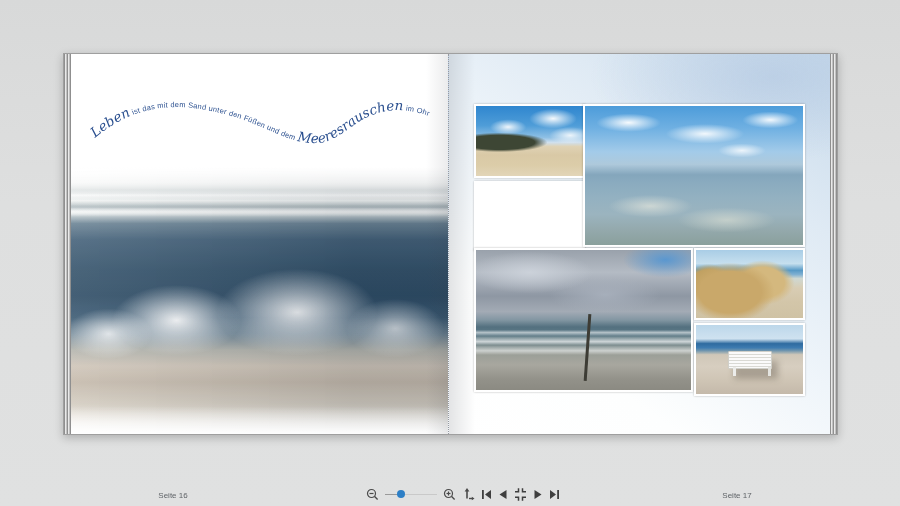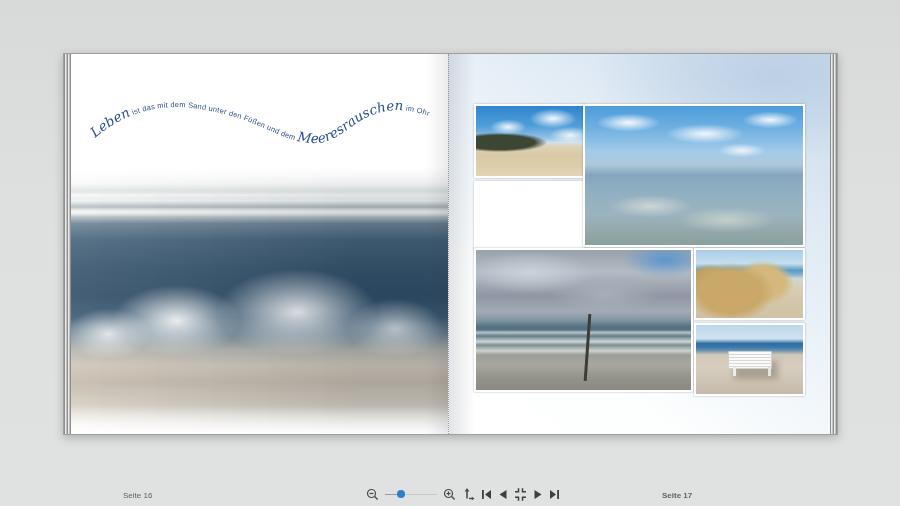--- a/index.html
+++ b/index.html
@@ -109,25 +109,25 @@
     background:repeating-linear-gradient(to bottom,#fafafa 0 2px,#d9d9d4 2px 3px);
     border:1px solid #cfcfc9;border-radius:1px;
     box-shadow:6px 10px 6px rgba(90,80,70,0.35);
   }
   .bench::after{
     content:"";position:absolute;left:4px;top:15px;width:32px;height:9px;
     border-left:3px solid #ececea;border-right:3px solid #e4e4e0;
   }
   
   .page-label{
-    position:absolute;top:491px;width:100px;
+    position:absolute;top:491px;width:100px;text-align:center;
     font-size:8px;color:#5f6367;
   }
   .label-left{left:123px;}
-  .label-right{left:662px;font-weight:bold;}
+  .label-right{left:687px;}
   .toolbar{
     position:absolute;left:366px;top:485px;height:18px;
     display:flex;align-items:center;gap:6px;
   }
   .tb-icon{display:block;cursor:pointer;}
   .slider{position:relative;width:52px;height:8px;}
   .slider .track{position:absolute;left:0;right:0;top:3.5px;height:1.5px;background:#c9c9c9;}
   .slider .track-active{position:absolute;left:0;width:16px;top:3.5px;height:1.5px;background:#9a9a9a;}
   .slider .thumb{
     position:absolute;left:12px;top:0;width:8px;height:8px;border-radius:50%;

